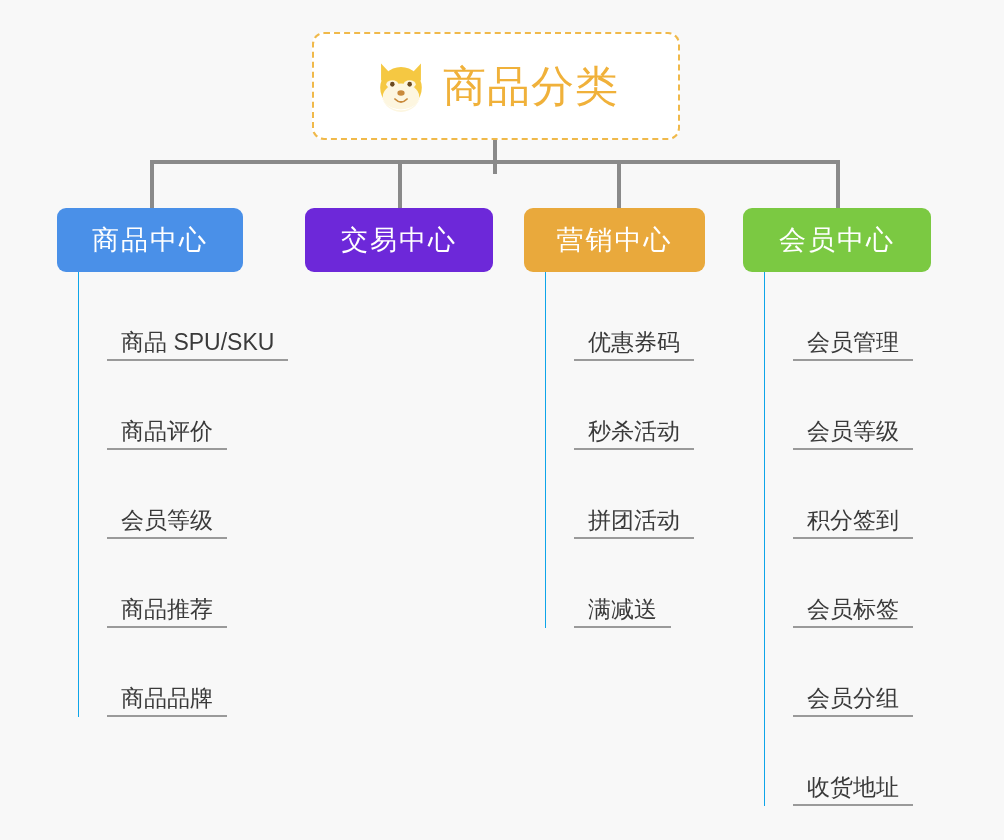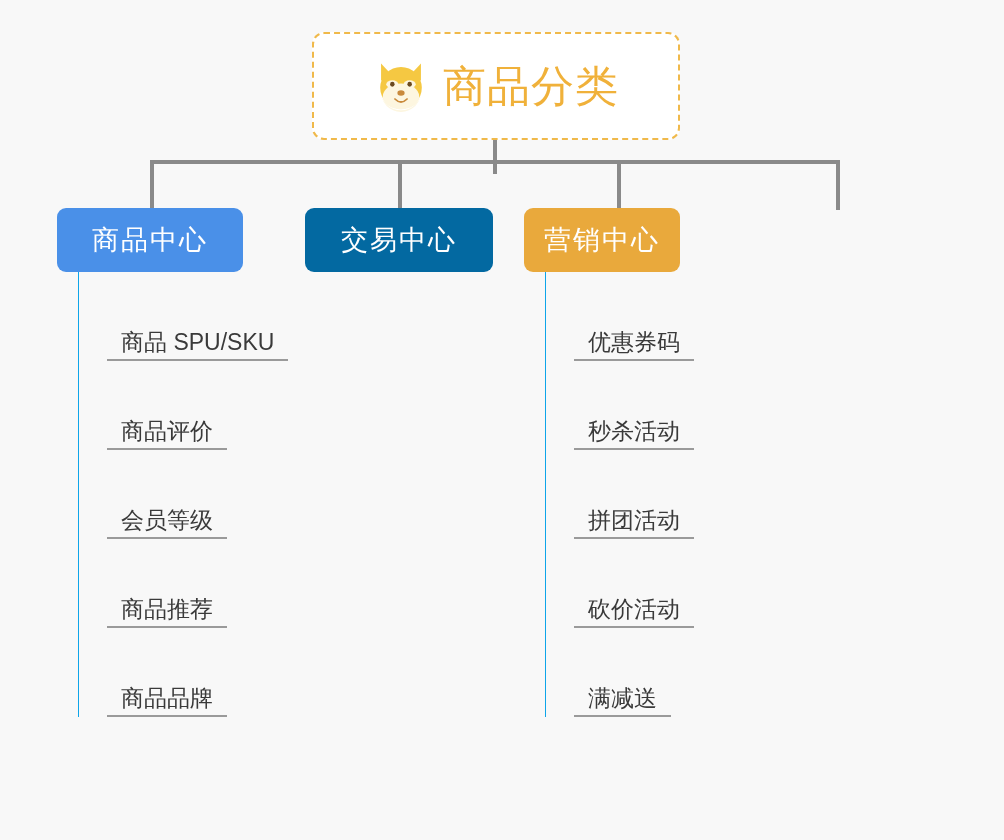--- a/index.html
+++ b/index.html
@@ -94,22 +94,22 @@
     display: flex;
     align-items: center;
     justify-content: center;
     color: #ffffff;
     font-size: 27px;
     letter-spacing: 2px;
     white-space: nowrap;
     padding: 0 14px;
   }
   .branch-1 .branch-header { width: 186px; background: #4a90e8; }
-  .branch-2 .branch-header { width: 188px; background: #0369a1; }
-  .branch-3 .branch-header { width: 156px; background: #e9a93c; }
+  .branch-2 .branch-header { width: 188px; background: #6d28d9; }
+  .branch-3 .branch-header { width: 181px; background: #e9a93c; }
   .branch-4 .branch-header { width: 188px; background: #7bc942; }
 
   
   .branch-items {
     position: relative;
     margin-left: 21px;
     border-left: 1px solid #0ea5e9;
     padding-top: 0;
   }
 
@@ -196,22 +196,44 @@
       <div class="leaf">
           <span class="leaf-label">优惠券码</span>
         </div>
       <div class="leaf">
           <span class="leaf-label">秒杀活动</span>
         </div>
       <div class="leaf">
           <span class="leaf-label">拼团活动</span>
         </div>
       <div class="leaf">
-          <span class="leaf-label">砍价活动</span>
-        </div>
-      <div class="leaf">
           <span class="leaf-label">满减送</span>
         </div>
     </div>
   </div>
 
+  <div class="branch branch-4">
+    <div class="branch-header">
+      <span>会员中心</span>
+    </div>
+    <div class="branch-items">
+      <div class="leaf">
+          <span class="leaf-label">会员管理</span>
+        </div>
+      <div class="leaf">
+          <span class="leaf-label">会员等级</span>
+        </div>
+      <div class="leaf">
+          <span class="leaf-label">积分签到</span>
+        </div>
+      <div class="leaf">
+          <span class="leaf-label">会员标签</span>
+        </div>
+      <div class="leaf">
+          <span class="leaf-label">会员分组</span>
+        </div>
+      <div class="leaf">
+          <span class="leaf-label">收货地址</span>
+        </div>
+    </div>
+  </div>
 
 </div>
 
 </body></html>

